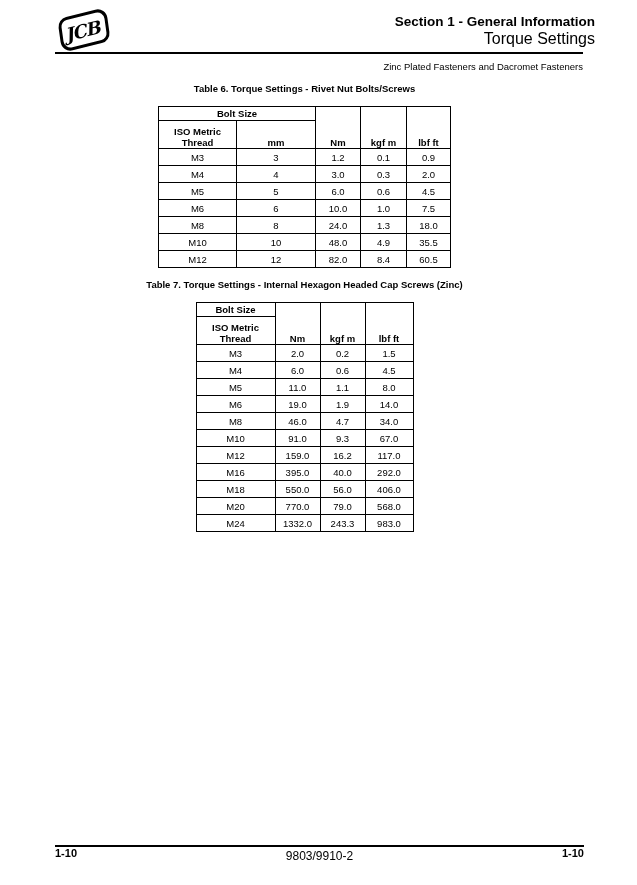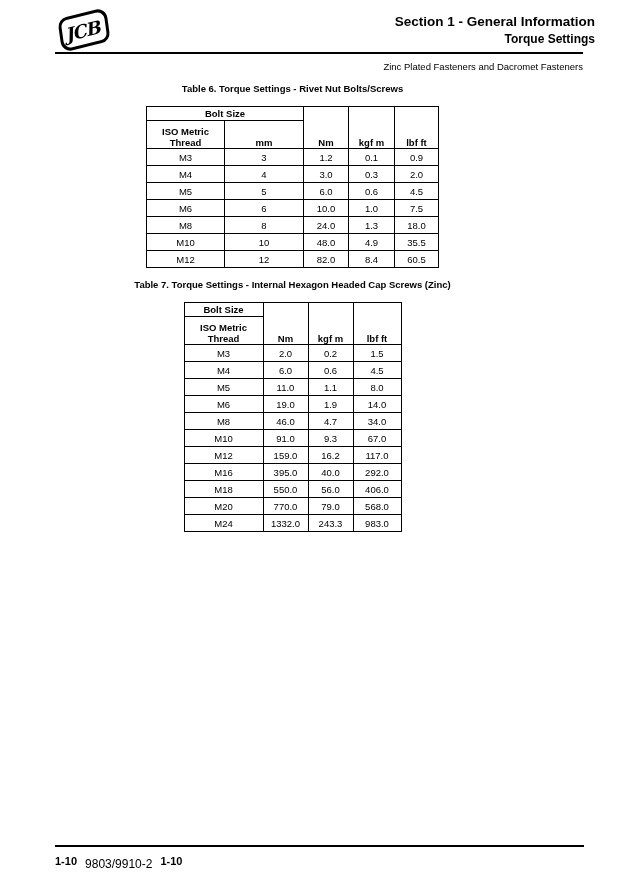--- a/index.html
+++ b/index.html
@@ -41,21 +41,21 @@
 
   
   .header-right {
     position: absolute;
     top: 13px;
     right: 42px;
     text-align: right;
     white-space: nowrap;
   }
   .section-title { font-size: 13.5px; font-weight: bold; line-height: 18px; }
-  .subtitle      { font-size: 12px;   font-weight: bold; line-height: 16px; }
+  .subtitle      { font-size: 16px;   font-weight: normal; line-height: 16px; }
 
   .header-divider {
     position: absolute;
     top: 52px;
     left: 55px;
     width: 528px;
     height: 2px;
     background: #000;
   }
   .subheading {
@@ -63,21 +63,21 @@
     top: 61px;
     right: 54px;
     font-size: 9.5px;
     line-height: 12px;
   }
 
   
   .tables-area {
     position: absolute;
     top: 84px;
-    left: 0;
+    left: 12px;
     width: 585px;
   }
   .table-block { margin-bottom: 7px; }
   .table-title {
     text-align: center;
     font-size: 9.5px;
     font-weight: bold;
     line-height: 10px;
     margin-bottom: 1px;
   }
@@ -102,24 +102,23 @@
   
   .footer {
     position: absolute;
     left: 55px;
     right: 53px;
     top: 845px;
     border-top: 2px solid #000;
   }
   .footer-row {
     display: flex;
-    justify-content: flex-start;
+    justify-content: space-between;
     align-items: flex-start;
-    padding-top: 8px;
-    gap: 8px;
+    padding-top: 0;
   }
   .page-num { font-size: 11px; font-weight: bold; }
   .doc-num  { font-size: 12px; padding-top: 2px; }
 </style>
 </head>
 <body>
 
 <div class="page">
 
   <div class="logo">

